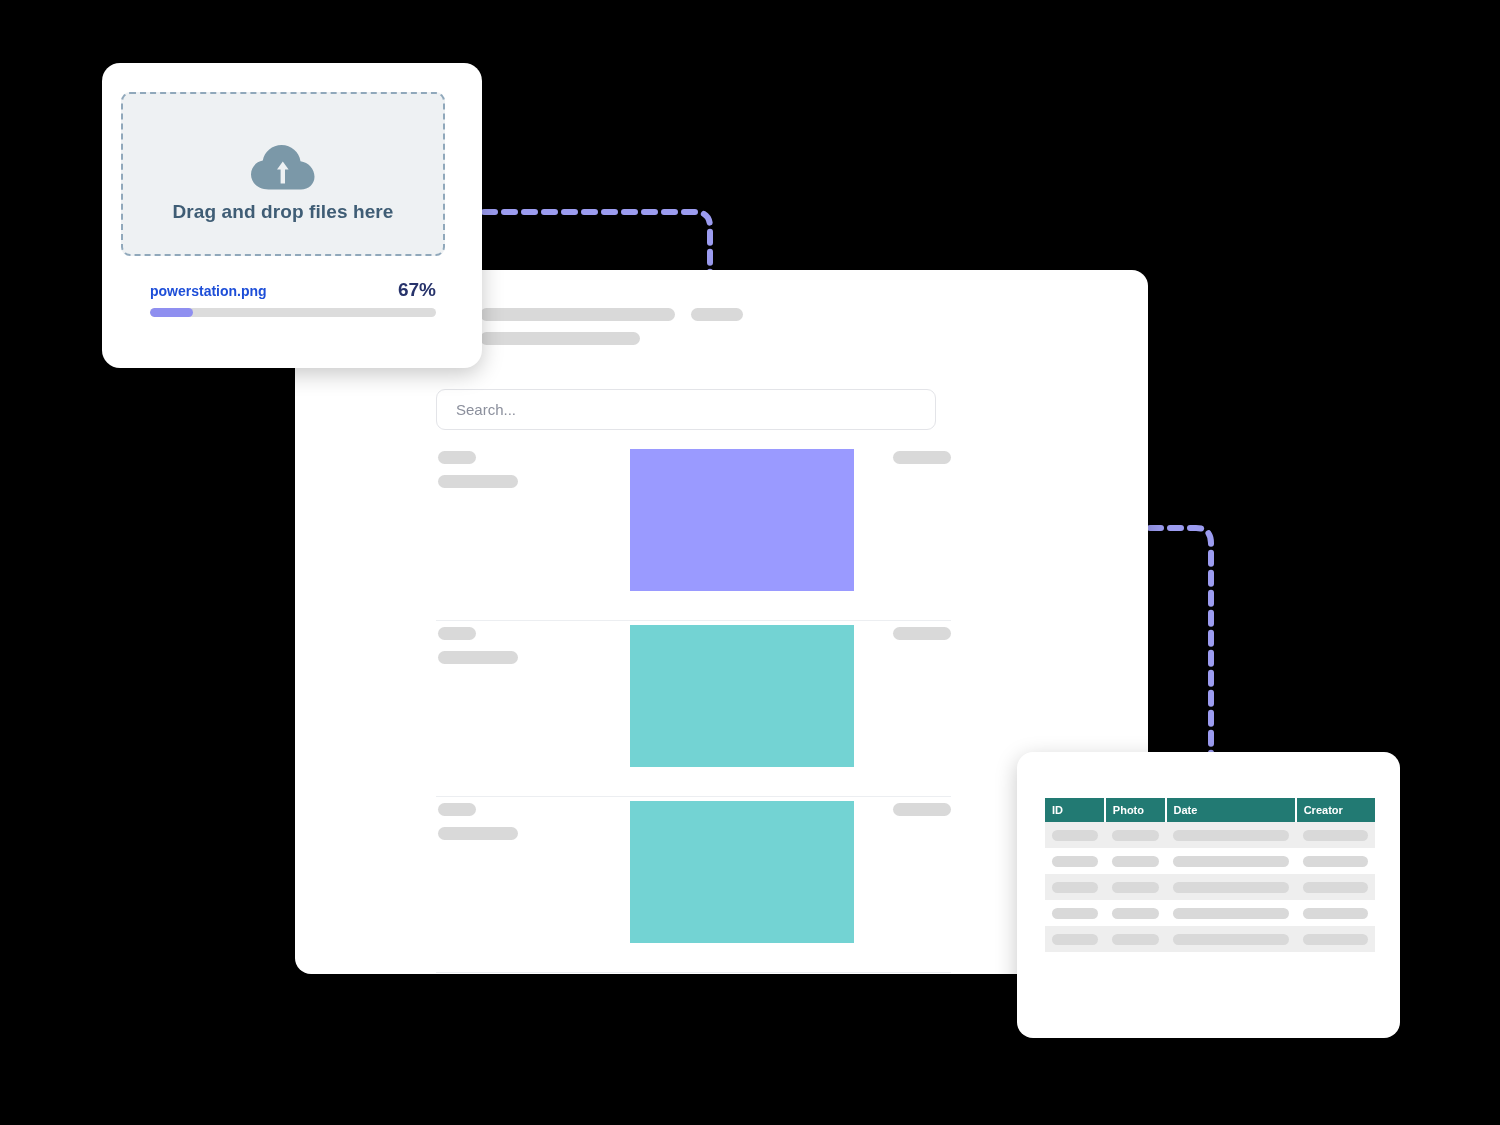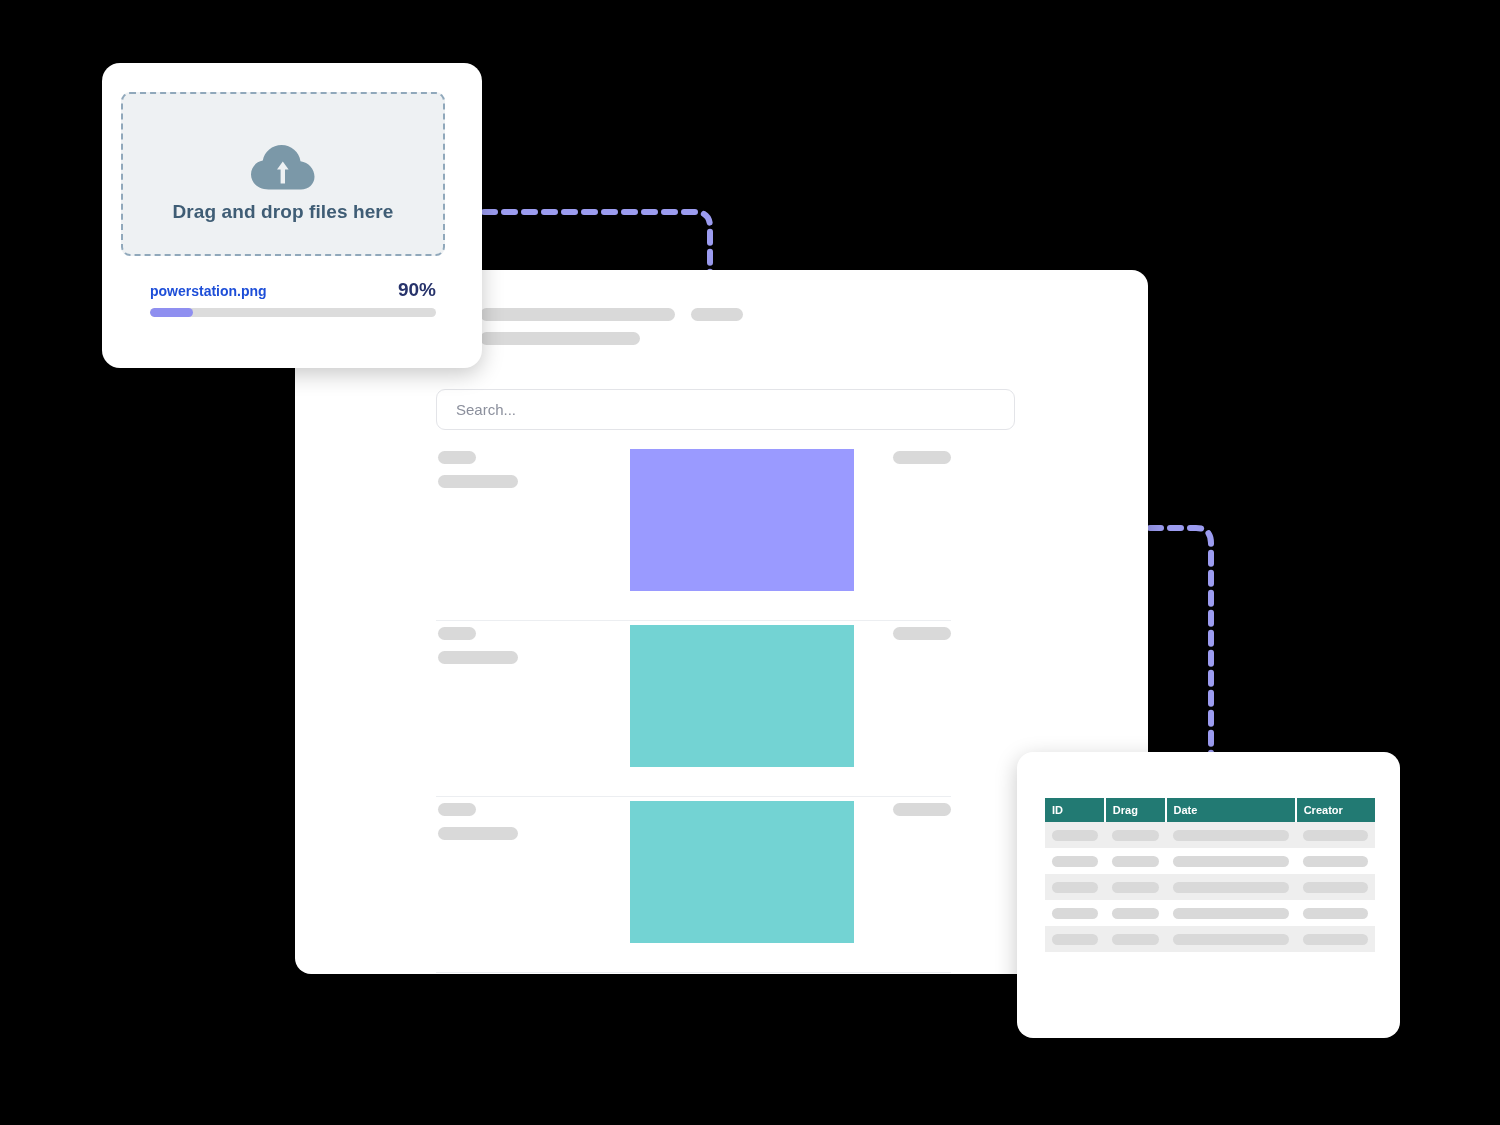--- a/index.html
+++ b/index.html
@@ -134,21 +134,21 @@
     gap: 16px;
   }
   #hdr-bar-long  { width: 195px; }
   #hdr-bar-short { width:  52px; }
   #hdr-bar-mid   { width: 160px; margin-top: 11px; }
 
   #search-box {
     position: absolute;
     left: 141px;
     top: 119px;
-    width: 579px;
+    width: 500px;
     height: 41px;
     border: 1px solid #e3e4e8;
     border-radius: 9px;
     box-sizing: border-box;
     display: flex;
     align-items: center;
     padding-left: 17px;
     background: #fff;
   }
   #search-input {
@@ -300,34 +300,34 @@
         <path fill="#7b98a8" fill-rule="evenodd" d="M20.5 46.5 C10 46.5 3 39.5 3 31.5 C3 24.5 8 18.8 14.8 17.6
                  C16.4 8.6 24.2 2 33.6 2 C43.2 2 51.2 9 52.5 18.2
                  C60.5 19.2 66.5 25.8 66.5 33.8 C66.5 41.2 60.4 46.5 53 46.5 Z
                  M40.6 26.4 L34.8 18.4 L29 26.4 L32.6 26.4 L32.6 40.5 L37 40.5 L37 26.4 Z"></path>
       </svg>
       <div id="dropzone-label">Drag and drop files here</div>
     </div>
 
     <div id="file-row">
       <span id="file-name">powerstation.png</span>
-      <span id="file-percent">90%</span>
+      <span id="file-percent">67%</span>
     </div>
 
     <div id="progress-track">
       <div id="progress-fill" style="width: 15%;"></div>
     </div>
   </div>
 
   <div class="card" id="table-card">
     <table id="data-table">
       <thead>
         <tr>
           <th class="col-id">ID</th>
-          <th class="col-date">Drag</th>
+          <th class="col-date">Photo</th>
           <th class="col-photo">Date</th>
           <th class="col-creator">Creator</th>
         </tr>
       </thead>
       <tbody id="table-body">
           <tr>
             <td class="col-id">
               <div class="cell-skel"></div>
             </td>
             <td class="col-date">

